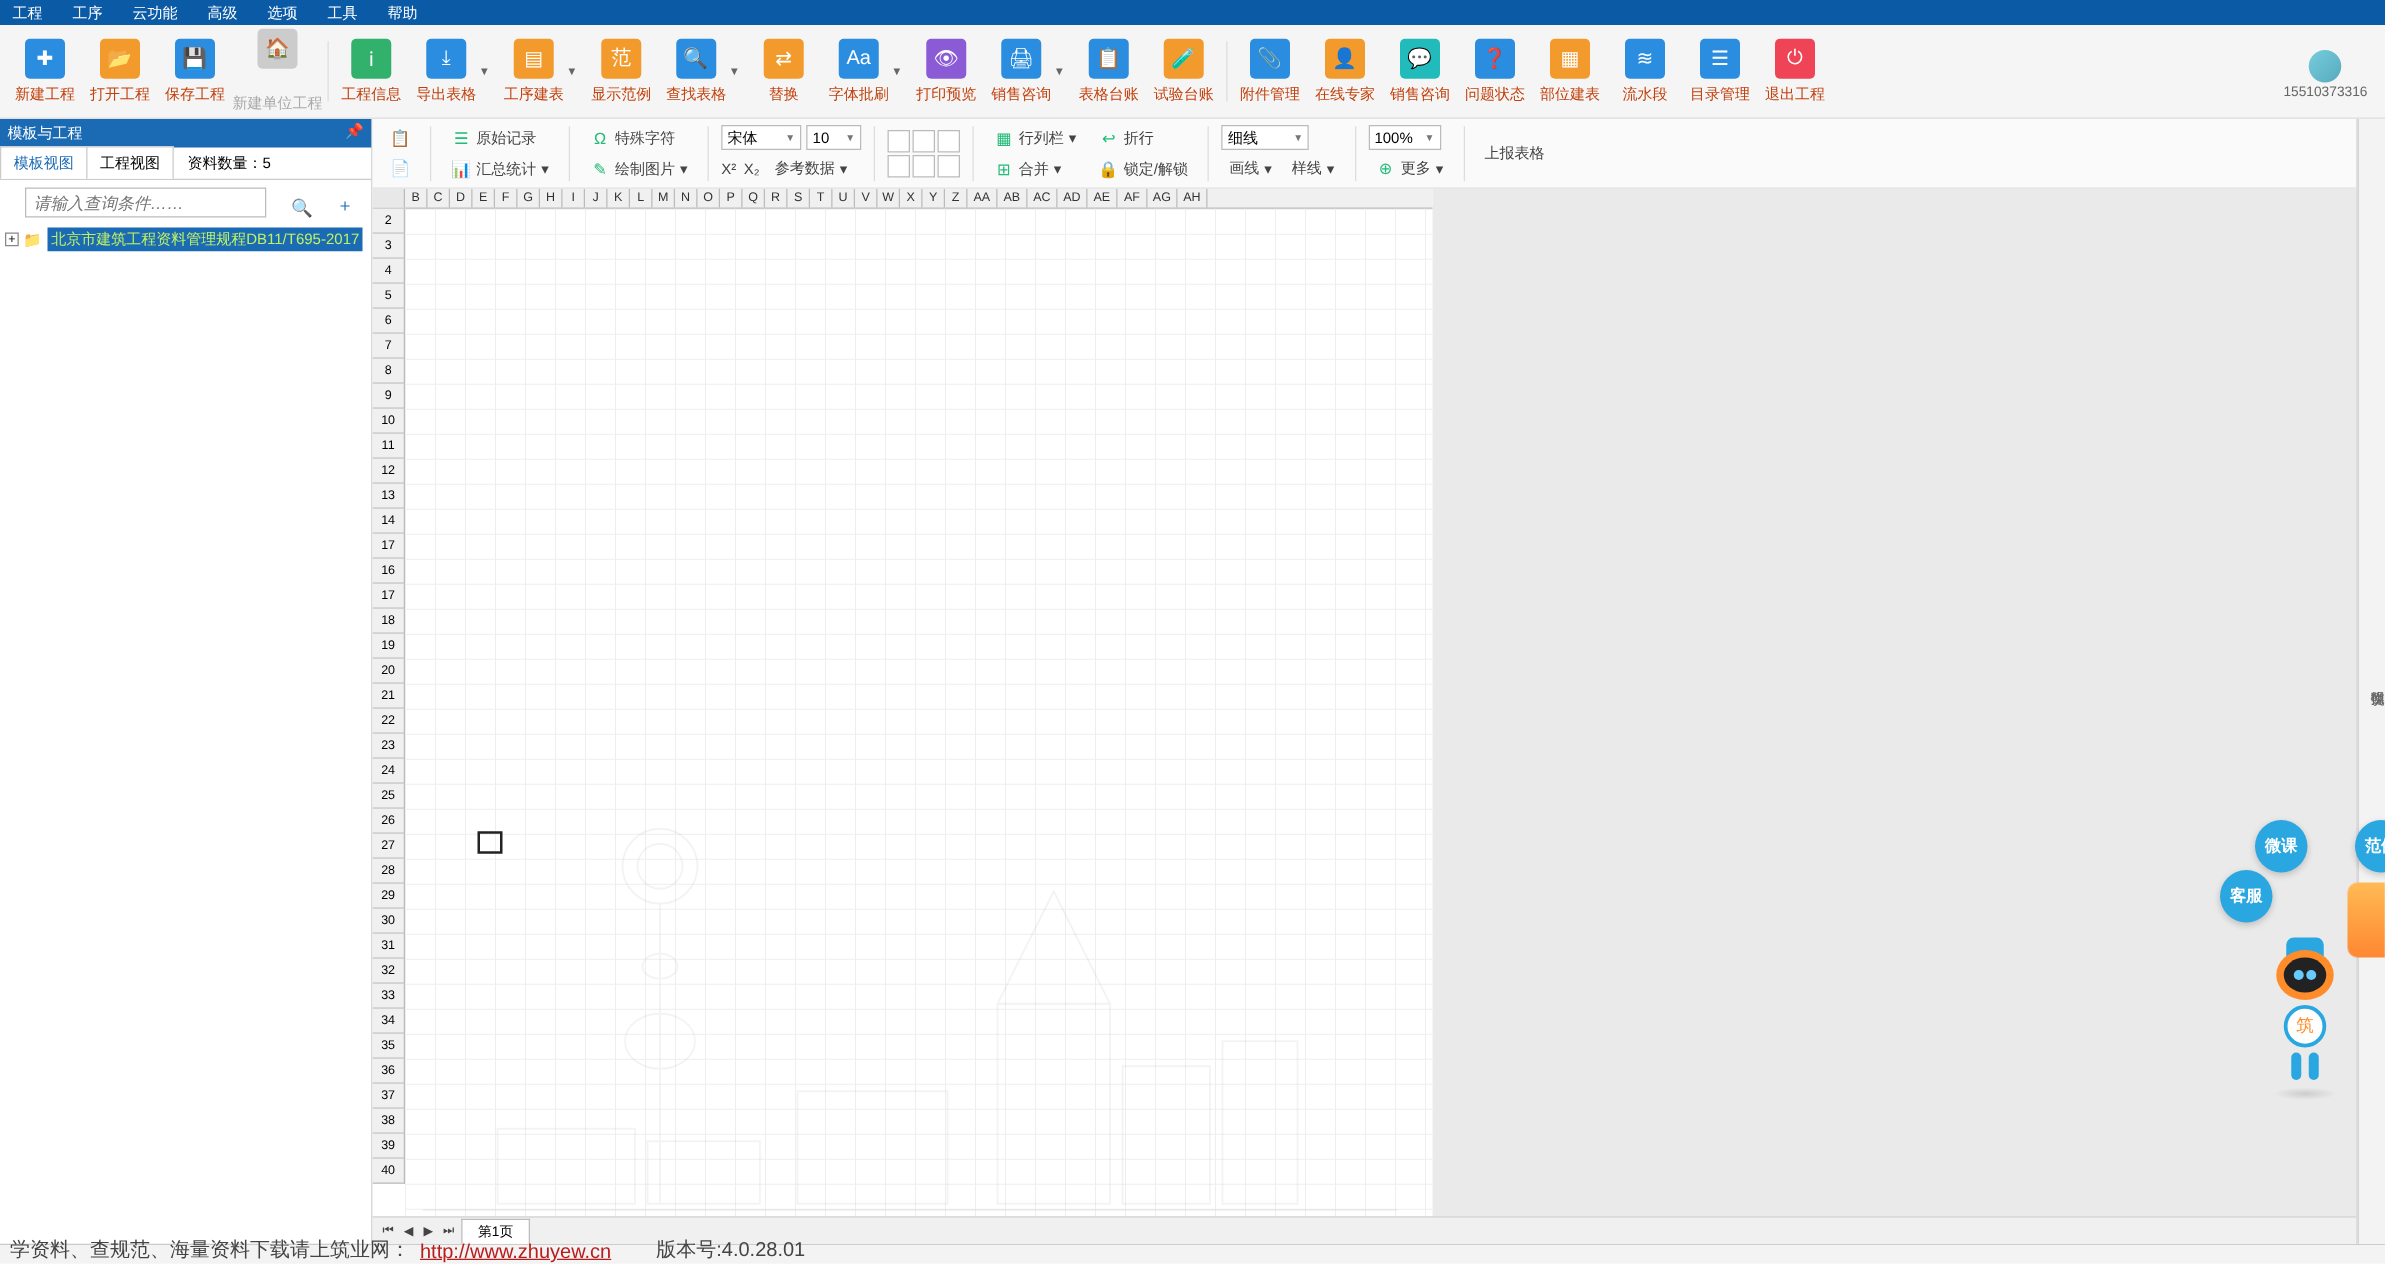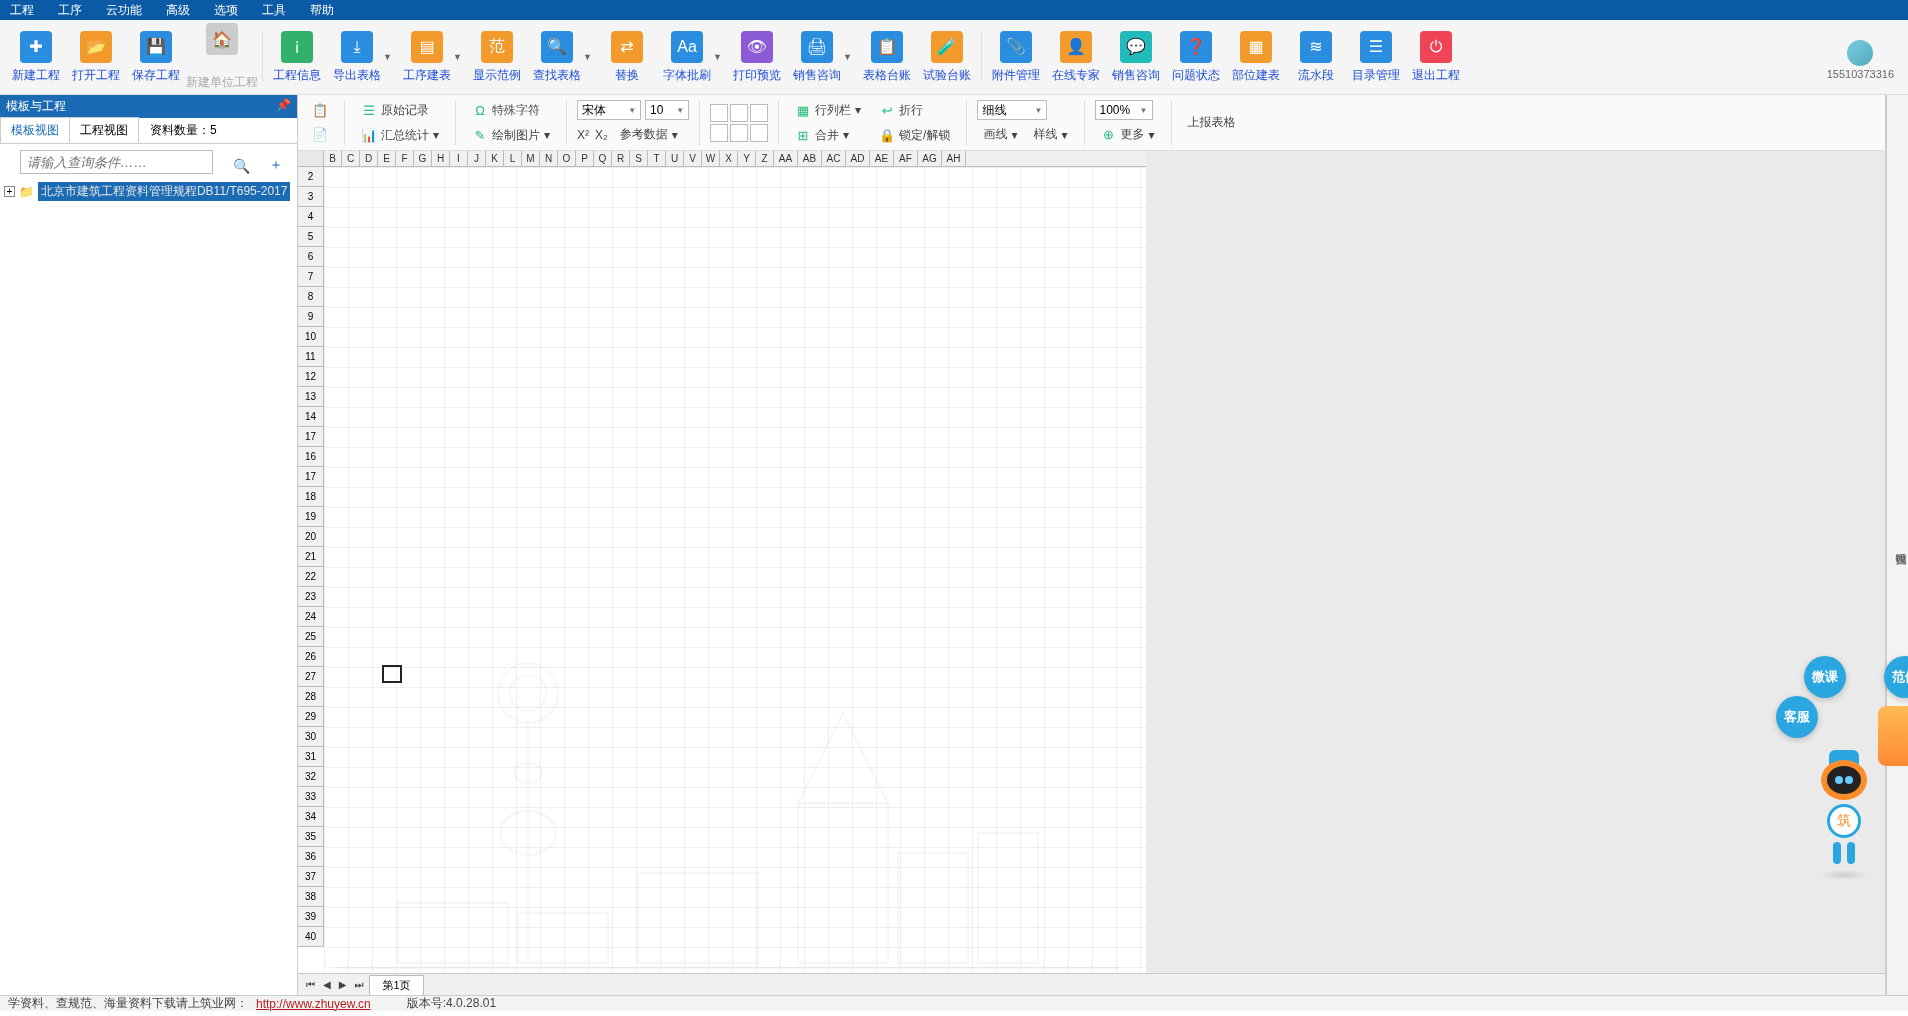--- a/index.html
+++ b/index.html
@@ -7,21 +7,21 @@
 
 
 .menubar { background: #0b5aa6; height: 20px; display: flex; align-items: center; padding: 0 10px; }
 .menubar span { color: #fff; margin-right: 24px; cursor: pointer; }
 
 
 .toolbar { background: #f5f5f5; height: 75px; display: flex; align-items: center; padding: 0 6px; border-bottom: 1px solid #ddd; position: relative; }
 .tb-item { display: flex; flex-direction: column; align-items: center; width: 60px; cursor: pointer; }
 .tb-item.wide { width: 72px; }
 .tb-icon { width: 32px; height: 32px; border-radius: 4px; margin-bottom: 4px; display: flex; align-items: center; justify-content: center; color: #fff; font-size: 16px; }
-.tb-label { font-size: 12px; color: #1d4ed8; }
+.tb-label { font-size: 12px; color: #c2410c; }
 .tb-label.disabled { color: #aaa; margin-top: 15px; }
 .tb-sep { width: 1px; height: 48px; background: #ddd; margin: 0 4px; }
 .tb-drop { width: 10px; color: #666; align-self: center; margin-left: -4px; margin-right: 4px; font-size: 9px; }
 .user-area { position: absolute; right: 14px; top: 20px; text-align: center; }
 .user-avatar { width: 26px; height: 26px; border-radius: 50%; background: linear-gradient(135deg,#7cd,#5ab); margin: 0 auto 2px; }
 .user-id { font-size: 11px; color: #666; }
 
 
 .main { display: flex; height: 900px; }
 
@@ -32,21 +32,21 @@
 .lp-tab { padding: 4px 10px; border: 1px solid #ccc; border-bottom: none; background: #fff; margin-right: -1px; font-size: 12px; }
 .lp-tab.active { color: #1b6ab4; }
 .lp-count { margin-left: 12px; padding-bottom: 4px; font-size: 12px; }
 .lp-search { display: flex; align-items: flex-end; padding: 6px 20px; gap: 20px; }
 .lp-search input { flex: 0 0 186px; height: 24px; border: 1px solid #bbb; padding: 0 6px; color: #aaa; font-style: italic; }
 .lp-icn { color: #1b6ab4; font-size: 14px; cursor: pointer; width: 16px; text-align: center; }
 .lp-tree { padding: 2px 4px; }
 .tree-row { display: flex; align-items: center; gap: 4px; font-size: 12px; }
 .tree-exp { width: 11px; height: 11px; border: 1px solid #888; text-align: center; line-height: 9px; font-size: 10px; cursor: pointer; }
 .tree-folder { color: #e8b64a; }
-.tree-text { background: #1b6ab4; color: #e5e5e5; padding: 1px 3px; text-align: right; }
+.tree-text { background: #1b6ab4; color: #bef264; padding: 1px 3px; text-align: right; }
 
 
 .center { flex: 1; display: flex; flex-direction: column; border-right: 1px solid #ccc; }
 
 
 .fmt { height: 56px; background: #fafafa; border-bottom: 1px solid #ddd; display: flex; align-items: center; padding: 0 8px; gap: 6px; }
 .fmt-btn { display: flex; align-items: center; gap: 4px; padding: 2px 6px; color: #444; cursor: pointer; font-size: 12px; white-space: nowrap; }
 .fmt-ico { width: 16px; height: 16px; display: inline-flex; align-items: center; justify-content: center; font-size: 13px; color: #2b7; }
 .fmt-sep { width: 1px; height: 44px; background: #ddd; margin: 0 4px; }
 .fmt-col { display: flex; flex-direction: column; gap: 4px; }
@@ -69,21 +69,21 @@
 
 
 .sheet-tabs { height: 22px; background: #f0f0f0; border-top: 1px solid #ccc; display: flex; align-items: center; padding: 0 6px; gap: 4px; }
 .st-nav { font-size: 10px; color: #444; cursor: pointer; padding: 0 2px; }
 .st-tab { border: 1px solid #bbb; border-bottom: none; padding: 2px 12px; background: #fff; font-size: 11px; }
 
 
 .right-bar { width: 22px; background: #f3f3f3; border-left: 1px solid #ccc; writing-mode: vertical-rl; text-align: center; padding: 10px 0; font-size: 11px; color: #666; display: flex; flex-direction: column; align-items: center; gap: 6px; }
 
 
-.status { height: 16px; background: #f3f3f3; border-top: 1px solid #ccc; display: flex; align-items: center; padding: 0 8px; font-size: 12px; color: #444; gap: 8px; }
+.status { height: 16px; background: #f3f3f3; border-top: 1px solid #ccc; display: flex; align-items: flex-end; padding: 0 8px; font-size: 16px; color: #444; gap: 8px; }
 .status a { color: #b91c1c; text-decoration: underline; }
 
 
 .assistant { position: fixed; right: 64px; bottom: 320px; }
 .ass-bubble { width: 42px; height: 42px; border-radius: 50%; background: #2aa7e0; color: #fff; display: flex; align-items: center; justify-content: center; font-size: 13px; position: absolute; box-shadow: 0 2px 6px rgba(0,0,0,.2); cursor: pointer; font-weight: bold; }
 .ass-robot { width: 56px; height: 90px; position: absolute; left: 50%; top: 50px; transform: translateX(-50%); }
 .robot-head { width: 46px; height: 40px; background: #ff8c2b; border-radius: 50%; position: relative; margin: 14px auto 0; }
 .robot-face { position: absolute; inset: 6px; background: #222; border-radius: 50%; }
 .robot-eye { width: 8px; height: 8px; background: #6cf; border-radius: 50%; position: absolute; top: 10px; }
 .robot-chest { width: 34px; height: 34px; border: 3px solid #2aa7e0; border-radius: 50%; background: #fff; margin: 4px auto 0; display: flex; align-items: center; justify-content: center; color: #ff8c2b; font-size: 14px; }

